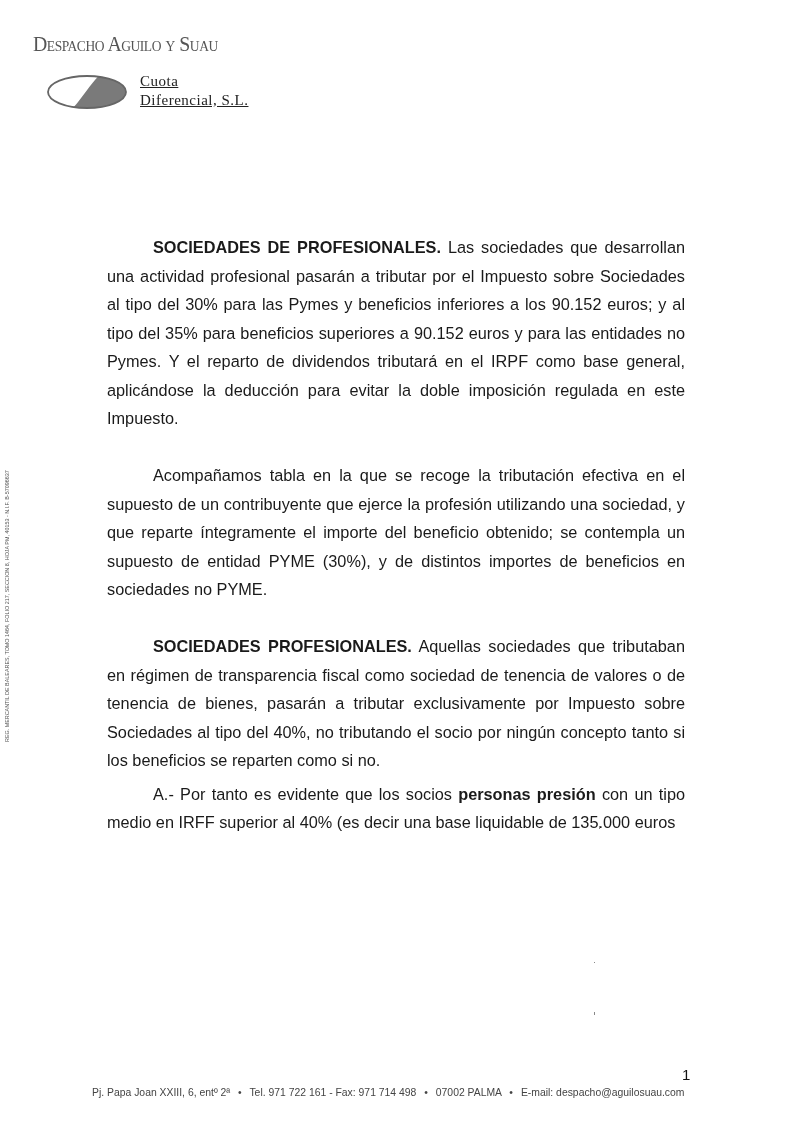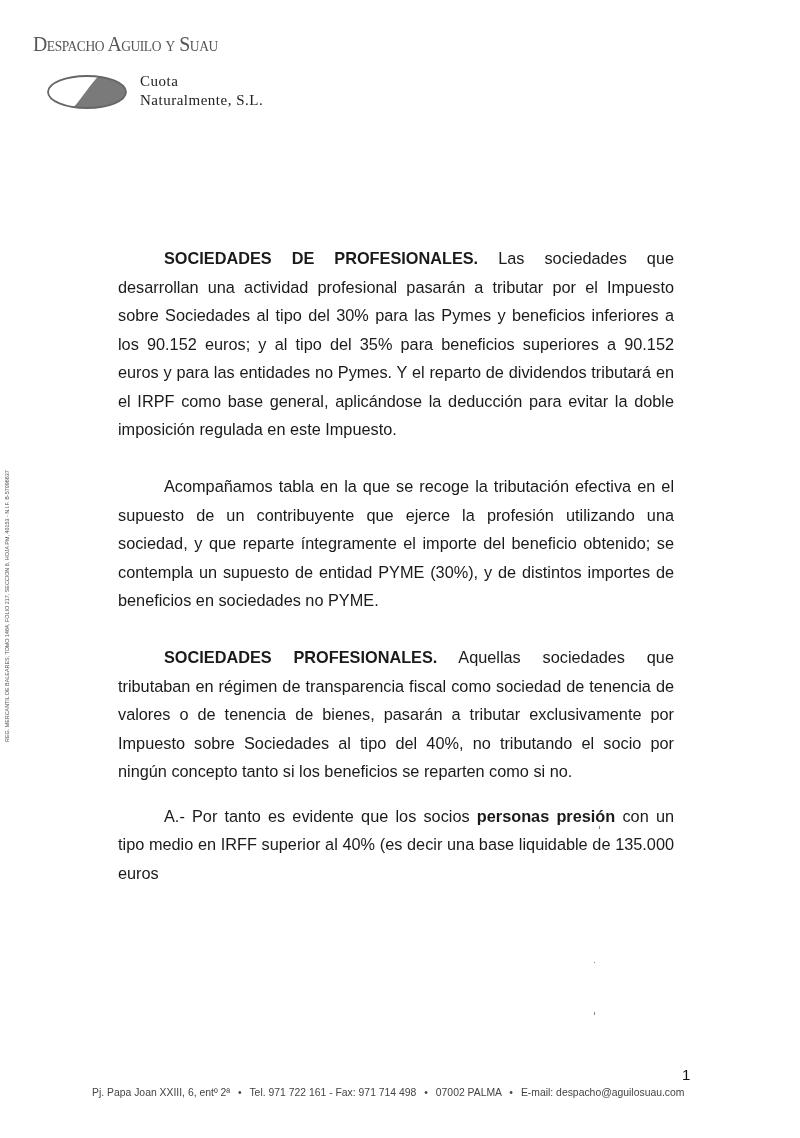--- a/index.html
+++ b/index.html
@@ -8,31 +8,32 @@
     position:absolute; left:33px; top:31px;
     font-family:"Liberation Serif", serif; font-size:22px; color:#555;
     letter-spacing:-0.5px; font-variant:small-caps; transform:scaleX(0.9); transform-origin:left;
     white-space:nowrap;
   }
   .logo { position:absolute; left:46px; top:73px; width:82px; height:38px; }
   .company-name {
     position:absolute; left:140px; top:72px;
     font-family:"Liberation Serif", serif; font-size:15px; line-height:19px; color:#222;
     letter-spacing:0.5px;
+    text-decoration:underline;
   }
   .side-register {
     position:absolute; left:4px; top:742px; width:320px;
     transform:rotate(-90deg); transform-origin:left top;
     font-family:"Liberation Sans", sans-serif; font-size:5.4px; color:#555; white-space:nowrap;
   }
   .body-text {
     position:absolute; left:102px; top:228px; width:588px;
     font-family:"Liberation Sans", sans-serif; font-size:16.3px; line-height:28.5px; color:#1a1a1a;
   }
-  .body-text p { margin:16px; text-align:justify; text-indent:46px; }
+  .body-text p { margin:5px; text-align:justify; text-indent:46px; }
   .body-text p.gap { margin-top:28.5px; }
   .body-text b { font-weight:bold; }
   .page-number {
     position:absolute; left:682px; top:1066px;
     font-family:"Liberation Sans", sans-serif; font-size:15px; color:#111;
   }
   .footer {
     position:absolute; left:92px; top:1087px; width:600px;
     font-family:Liberation Sans, sans-serif; font-size:10.4px; color:#444; white-space:nowrap;
   }
@@ -51,21 +52,21 @@
       </clipPath>
   </defs>
   <g clip-path="url(#ell)">
     <path d="M56 0 C44 10, 38 24, 24 38 L82 38 L82 0 Z" fill="#7a7a7a"></path>
   </g>
   <ellipse cx="41" cy="19" rx="39" ry="16" fill="none" stroke="#666" stroke-width="1.8"></ellipse>
 </svg>
 
 <div class="company-name">
   <div>Cuota</div>
-  <div>Naturalmente, S.L.</div>
+  <div>Diferencial, S.L.</div>
 </div>
 
 <div class="side-register">REG. MERCANTIL DE BALEARES, TOMO 1464, FOLIO 217, SECCION 8, HOJA PM, 40153 - N.I.F. B-57096637</div>
 
 <div class="body-text">
   <p><b>SOCIEDADES DE PROFESIONALES.</b><span> Las sociedades que desarrollan una actividad profesional pasarán a tributar por el Impuesto sobre Sociedades al tipo del 30%  para las Pymes y beneficios inferiores a los 90.152 euros; y al tipo del 35% para beneficios superiores a 90.152 euros y para las entidades no Pymes. Y el reparto de dividendos tributará en el IRPF como base general, aplicándose la deducción para evitar la doble imposición regulada en este Impuesto.</span></p>
   <p class="gap">Acompañamos tabla en la que se recoge la tributación efectiva en el supuesto de un contribuyente que ejerce la profesión utilizando una sociedad, y que reparte íntegramente el importe del beneficio obtenido; se contempla un supuesto de entidad  PYME (30%), y  de distintos importes de beneficios en sociedades no PYME.</p>
   <p class="gap"><b>SOCIEDADES PROFESIONALES.</b><span>  Aquellas sociedades que tributaban en régimen de transparencia fiscal como sociedad de tenencia de valores o de tenencia de bienes, pasarán a tributar exclusivamente por Impuesto sobre Sociedades al tipo del 40%, no tributando el socio por ningún concepto tanto si los beneficios se reparten como si no.</span></p>
   <p><span>A.-  Por tanto es evidente que los socios </span><b>personas presión</b><span> con un tipo medio en IRFF superior al 40%  (es decir una base liquidable de 135.000 euros</span></p>
 </div>

